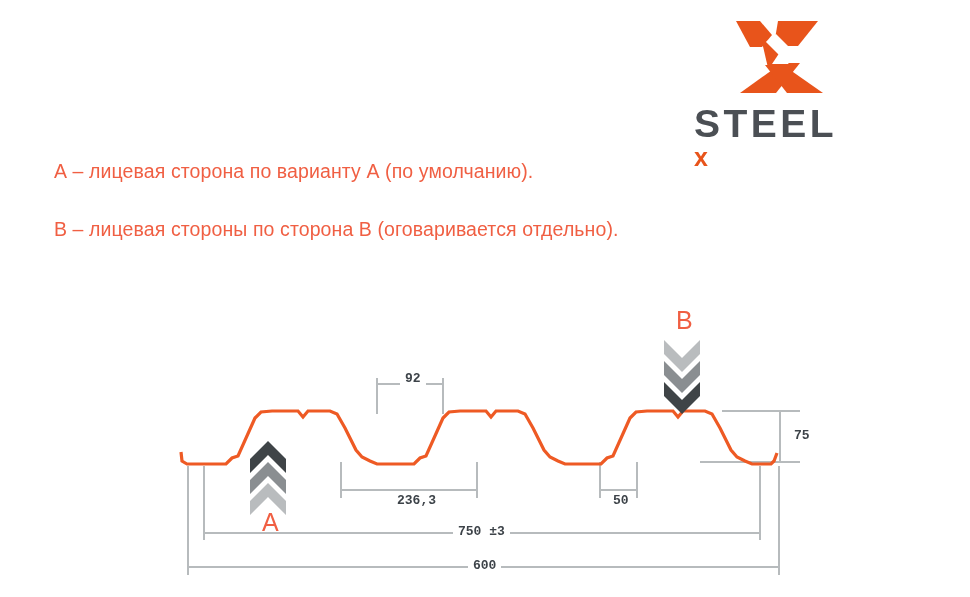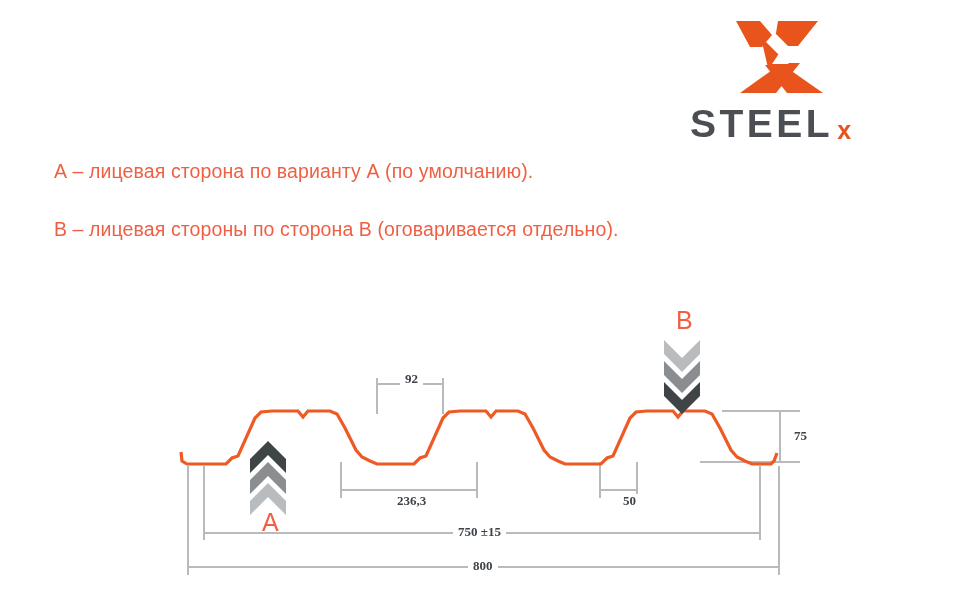--- a/index.html
+++ b/index.html
@@ -33,20 +33,21 @@
   }
   #brand-wordmark {
     position: absolute;
     left: 0px;
     top: 86px;
     width: 220px;
     height: 40px;
     display: flex;
     align-items: baseline;
     justify-content: flex-start;
+    flex-direction: column;
   }
   #brand-wordmark .word {
     font-family: "Liberation Sans", sans-serif;
     font-size: 39px;
     font-weight: bold;
     letter-spacing: 3.5px;
     color: #4b4f54;
     line-height: 1;
   }
   #brand-wordmark .xmark {
@@ -88,32 +89,32 @@
     font-family: "Liberation Sans", sans-serif;
     font-size: 25px;
     color: #f05f43;
     line-height: 1;
   }
   #marker-letter-a { left: 262px; top: 510px; }
   #marker-letter-b { left: 676px; top: 308px; }
 
   .dim-label {
     position: absolute;
-    font-family: Liberation Serif, serif;
+    font-family: Liberation Mono, monospace;
     font-size: 13px;
     font-weight: bold;
     color: #3d4349;
     background: #ffffff;
     padding: 0 5px;
     line-height: 1;
     white-space: nowrap;
   }
   #dim-label-92    { left: 400px; top: 372px; }
   #dim-label-1875  { left: 392px; top: 494px; }
-  #dim-label-50    { left: 608px; top: 494px; margin-left: 10px; }
+  #dim-label-50    { left: 608px; top: 494px; }
   #dim-label-75    { left: 789px; top: 429px; }
   #dim-label-750   { left: 453px; top: 525px; }
   #dim-label-800   { left: 468px; top: 559px; }
 </style>
 </head>
 <body>
 
 <div id="brand-logo">
 
   <svg id="brand-mark" viewBox="0 0 95 78">
@@ -204,17 +205,17 @@
     <path d="M664,340 L682,358 L700,340 L700,354 L682,372 L664,354 Z" fill="#b9bcbe"></path>
     <path d="M664,361 L682,379 L700,361 L700,375 L682,393 L664,375 Z" fill="#8a8e91"></path>
     <path d="M664,382 L682,400 L700,382 L700,396 L682,414 L664,396 Z" fill="#3f4447"></path>
   </g>
 </svg>
 
 <div class="dim-label" id="dim-label-92">92</div>
 <div class="dim-label" id="dim-label-1875">236,3</div>
 <div class="dim-label" id="dim-label-50">50</div>
 <div class="dim-label" id="dim-label-75">75</div>
-<div class="dim-label" id="dim-label-750">750 ±15</div>
-<div class="dim-label" id="dim-label-800">800</div>
+<div class="dim-label" id="dim-label-750">750 ±3</div>
+<div class="dim-label" id="dim-label-800">600</div>
 
 <div class="marker-letter" id="marker-letter-a">А</div>
 <div class="marker-letter" id="marker-letter-b">В</div>
 
 </body></html>

